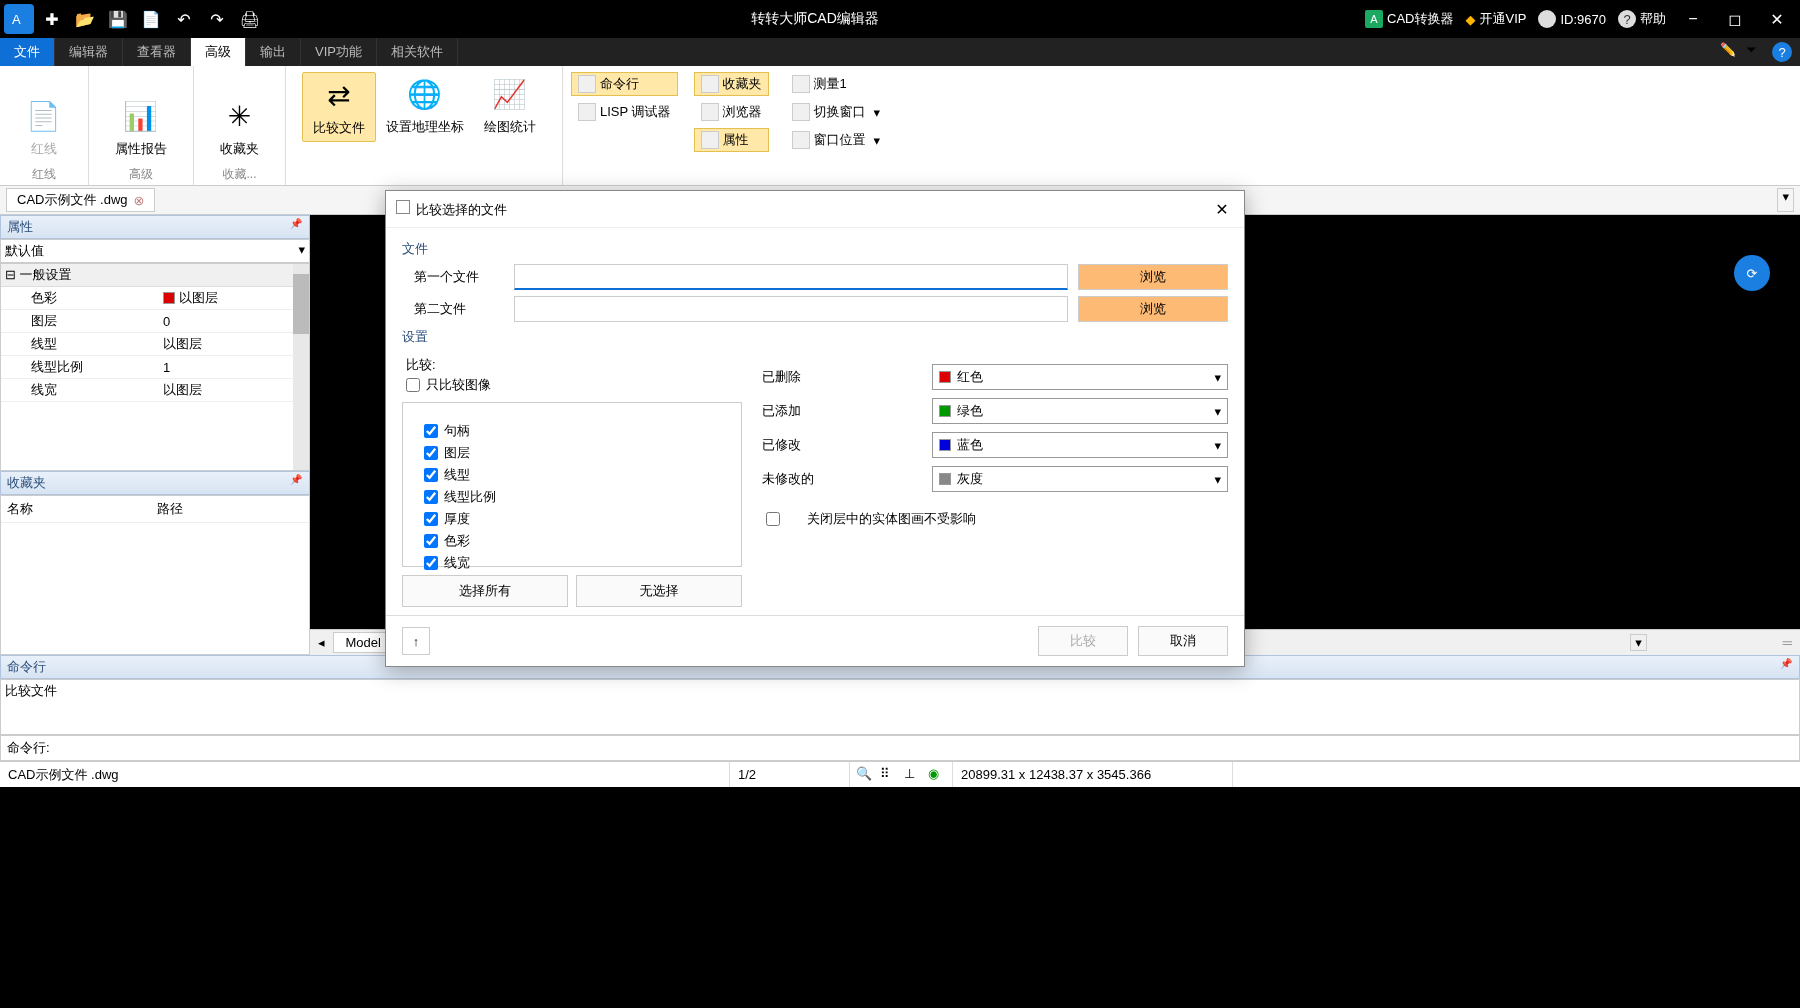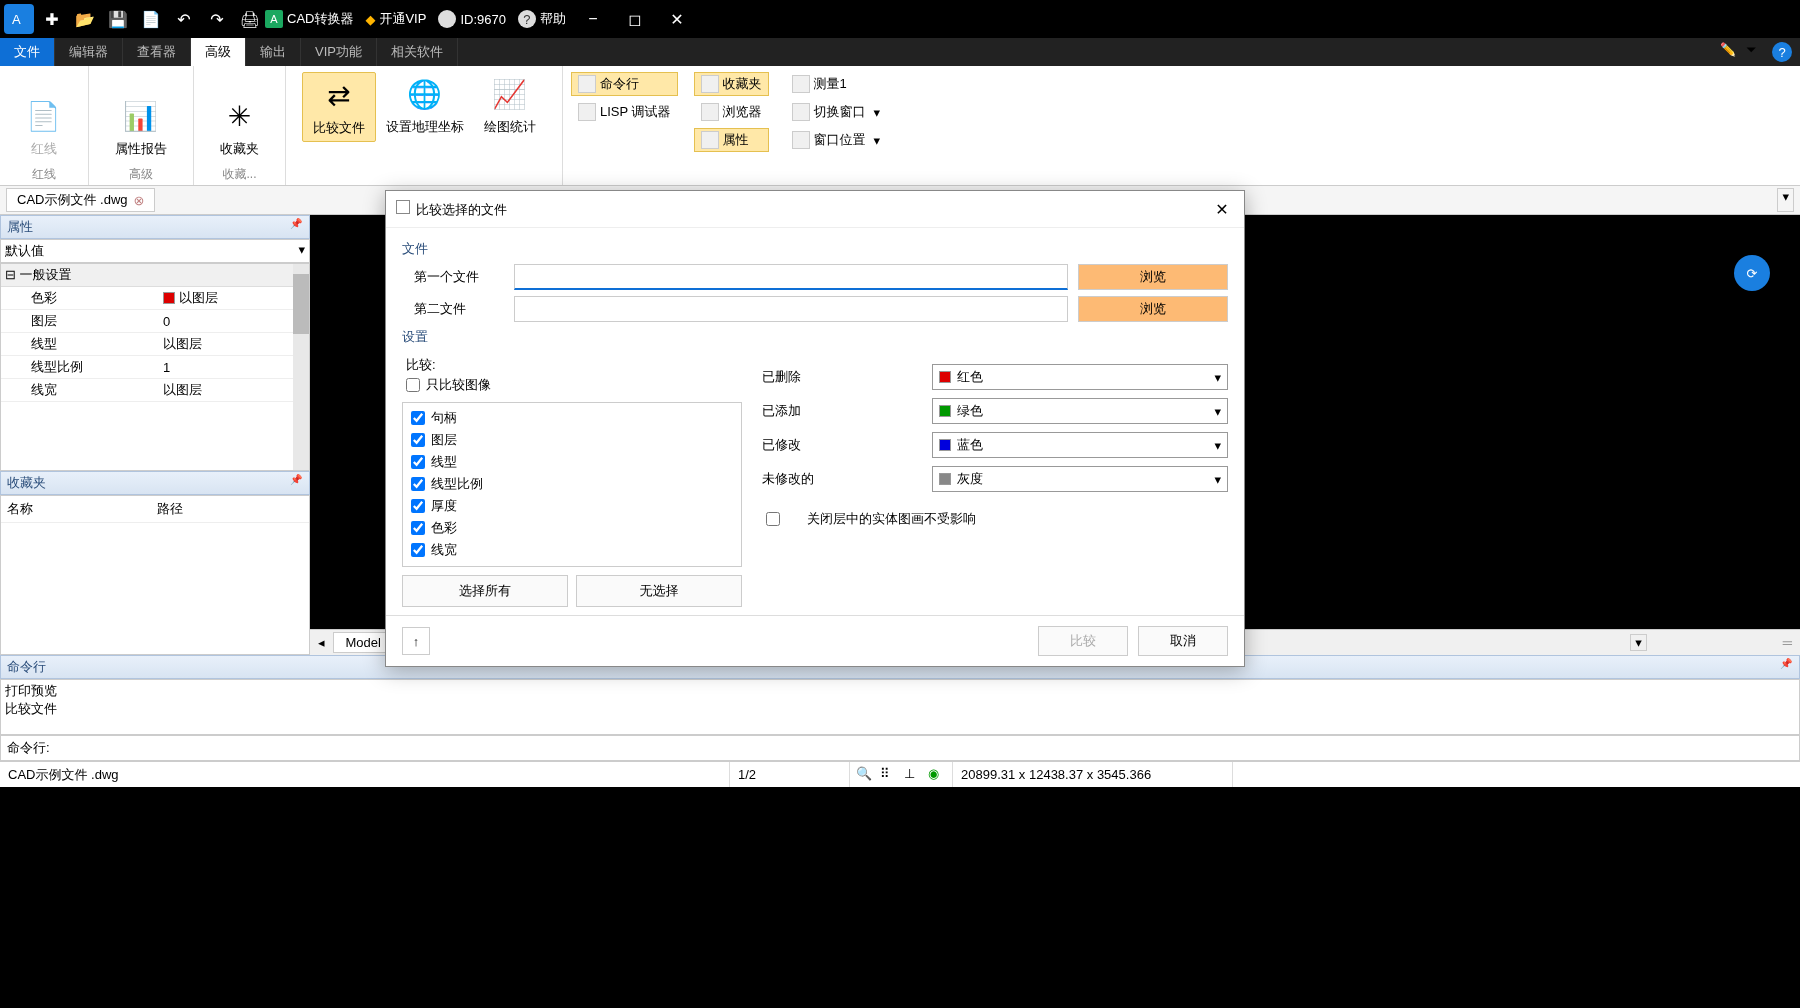--- a/index.html
+++ b/index.html
@@ -74,21 +74,21 @@
 .dlg-section-lbl { color: #2a4d7a; margin: 4px 0; }
 .file-row { display: flex; align-items: center; gap: 10px; margin: 6px 0 6px 12px; }
 .file-lbl { width: 90px; }
 .file-input { flex: 1; height: 26px; border: 1px solid #ccc; }
 .file-input.focus { border-bottom: 2px solid #0e6fd6; }
 .browse-btn { width: 150px; height: 26px; border: 1px solid #ccc; background: #fdba74; cursor: pointer; }
 .settings-row { display: flex; gap: 20px; margin-top: 10px; }
 .compare-col { width: 340px; }
 .chk-line { display: flex; align-items: center; gap: 6px; padding: 2px 4px; }
 .chk { width: 14px; height: 14px; }
-.compare-list { border: 1px solid #ccc; margin-top: 6px; padding: 4px; height: 165px; }
+.compare-list { border: 1px solid #ccc; margin-top: 6px; padding: 17px; height: 165px; }
 .sel-btns { display: flex; gap: 8px; margin-top: 8px; }
 .sel-btn { flex: 1; height: 32px; border: 1px solid #ccc; background: #fafafa; cursor: pointer; }
 .color-col { flex: 1; }
 .color-row { display: flex; align-items: center; margin: 8px 0; }
 .color-lbl { width: 170px; }
 .color-sel { flex: 1; height: 26px; border: 1px solid #999; display: flex; align-items: center; padding: 0 6px; gap: 6px; cursor: pointer; }
 .dd-arrow { margin-left: auto; }
 .dlg-footer { border-top: 1px solid #ddd; padding: 10px 16px; display: flex; align-items: center; }
 .up-btn { width: 28px; height: 28px; border: 1px solid #ccc; display: flex; align-items: center; justify-content: center; cursor: pointer; }
 .dlg-footer-btns { margin-left: auto; display: flex; gap: 10px; }
@@ -122,20 +122,21 @@
         </svg>
       </div>
     <div class="tb-btn">✚</div>
     <div class="tb-btn">📂</div>
     <div class="tb-btn">💾</div>
     <div class="tb-btn">📄</div>
     <div class="tb-btn">↶</div>
     <div class="tb-btn">↷</div>
     <div class="tb-btn">🖨</div>
   </div>
+  <div class="app-title">转转大师CAD编辑器</div>
   <div class="titlebar-right">
     <div class="tr-item">
         <span style="background:#1ba860;width:18px;height:18px;display:inline-flex;align-items:center;justify-content:center;color:#fff;font-size:11px;border-radius:2px;">A</span>
         <span>CAD转换器</span>
       </div>
     <div class="tr-item">
         <span class="vip-icon">◆</span>
         <span>开通VIP</span>
       </div>
     <div class="tr-item">
@@ -430,21 +431,20 @@
     </div>
   </div>
 </div>
 
 <div class="cmd-area">
   <div class="cmd-hdr">
       <span>命令行</span>
       <span class="pin">📌</span>
     </div>
   <div class="cmd-log">
-    <div>打印预览</div>
     <div>比较文件</div>
   </div>
   <div class="cmd-input-row">
     <div class="cmd-prompt">命令行:</div>
     <input class="cmd-input" style="">
   </div>
 </div>
 
 <div class="statusbar">
   <div class="sb-cell" style="width:730px;">CAD示例文件 .dwg</div>

